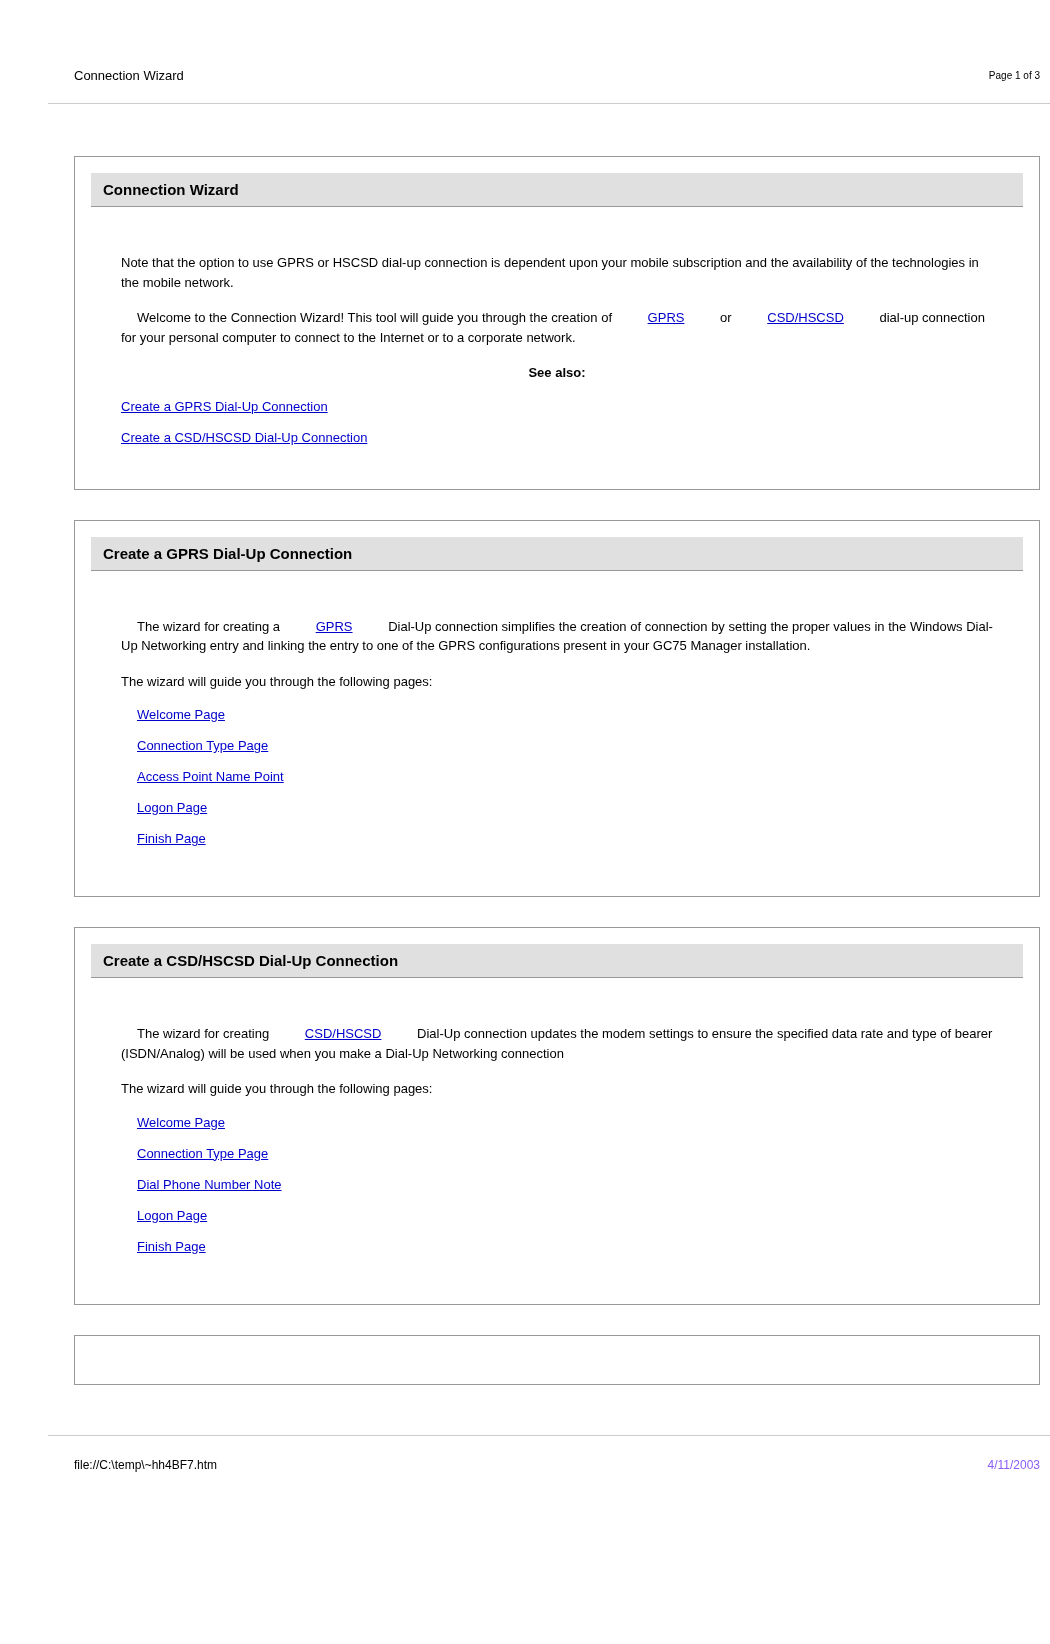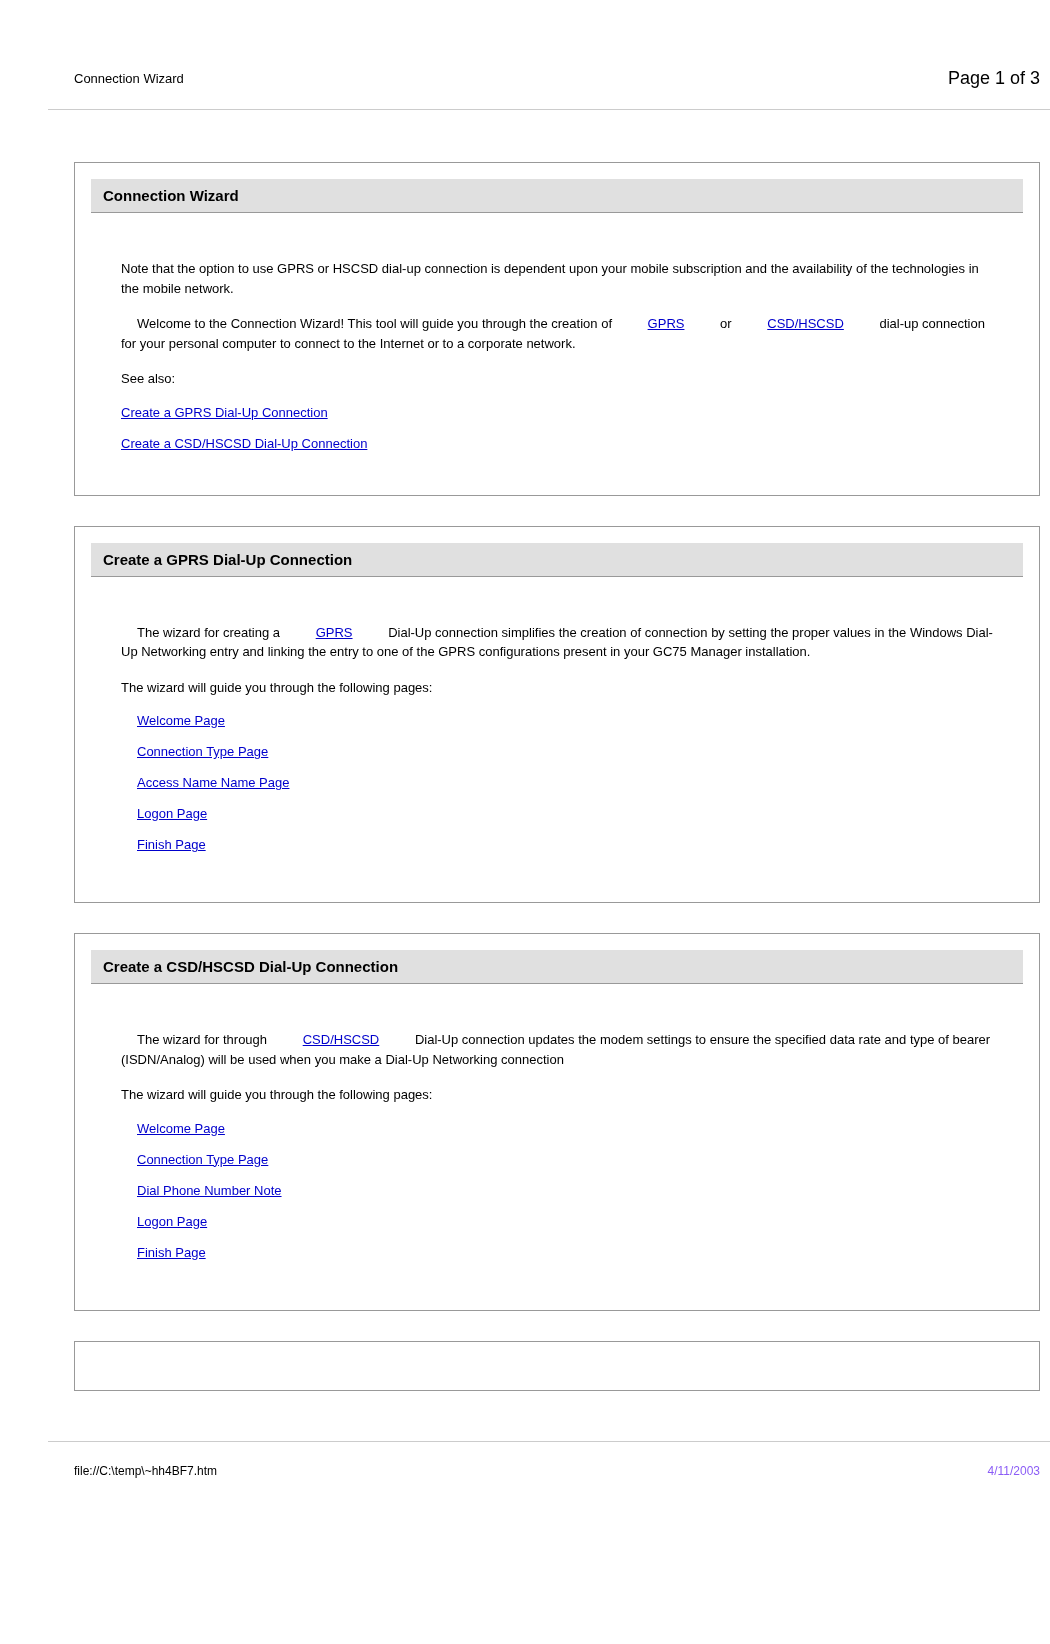--- a/index.html
+++ b/index.html
@@ -25,21 +25,21 @@
       border-bottom: 1px solid #ccc;
       background: #fff;
     }
 
     .top-bar-title {
       font-size: 13px;
       font-weight: normal;
     }
 
     .top-bar-page {
-      font-size: 18px;
+      font-size: 10px;
     }
 
     .main-content {
       padding: 20px 10px 10px 10px;
     }
 
     .section-box {
       border: 1px solid #999;
       margin-bottom: 30px;
     }
@@ -55,22 +55,23 @@
     .section-body {
       padding: 14px 14px 18px 14px;
     }
 
     .section-body p {
       margin-bottom: 10px;
       line-height: 1.5;
     }
 
     .section-body .bold-label {
-      font-weight: normal;
+      font-weight: bold;
       margin-bottom: 6px;
+      text-align: center;
     }
 
     .link {
       color: #0000cc;
       text-decoration: underline;
       cursor: pointer;
     }
 
     .link-block {
       display: block;
@@ -131,32 +132,32 @@
   <div class="section-box">
     <div class="section-header">Create a GPRS Dial-Up Connection</div>
     <div class="section-body">
       <p>
         <span>The wizard for creating a </span><span class="link">GPRS</span><span> Dial-Up connection simplifies the creation of connection by setting the proper values in the Windows Dial-Up Networking entry and linking the entry to one of the GPRS configurations present in your GC75 Manager installation.</span>
       </p>
       <p>The wizard will guide you through the following pages:</p>
       <div>
         <a class="link-block">Welcome Page</a>
         <a class="link-block">Connection Type Page</a>
-        <a class="link-block">Access Name Name Page</a>
+        <a class="link-block">Access Point Name Point</a>
         <a class="link-block">Logon Page</a>
         <a class="link-block">Finish Page</a>
       </div>
     </div>
   </div>
 
   <div class="section-box">
     <div class="section-header">Create a CSD/HSCSD Dial-Up Connection</div>
     <div class="section-body">
       <p>
-        <span>The wizard for through </span><span class="link">CSD/HSCSD</span><span> Dial-Up connection updates the modem settings to ensure the specified data rate and type of bearer (ISDN/Analog) will be used when you make a Dial-Up Networking connection</span>
+        <span>The wizard for creating </span><span class="link">CSD/HSCSD</span><span> Dial-Up connection updates the modem settings to ensure the specified data rate and type of bearer (ISDN/Analog) will be used when you make a Dial-Up Networking connection</span>
       </p>
       <p>The wizard will guide you through the following pages:</p>
       <div>
         <a class="link-block">Welcome Page</a>
         <a class="link-block">Connection Type Page</a>
         <a class="link-block">Dial Phone Number Note</a>
         <a class="link-block">Logon Page</a>
         <a class="link-block">Finish Page</a>
       </div>
     </div>

